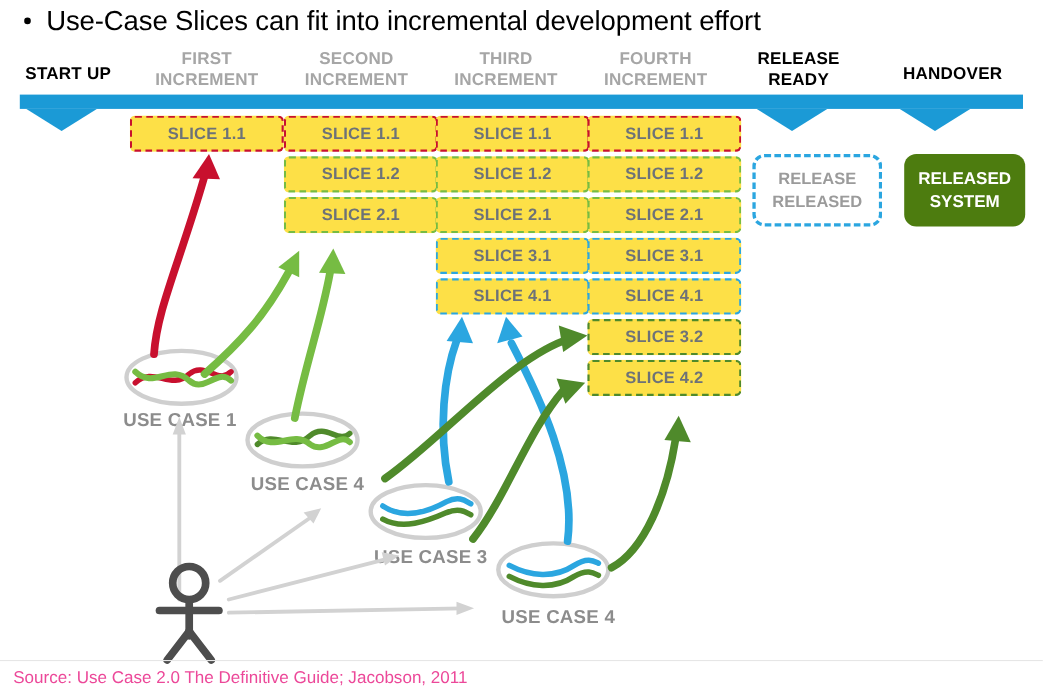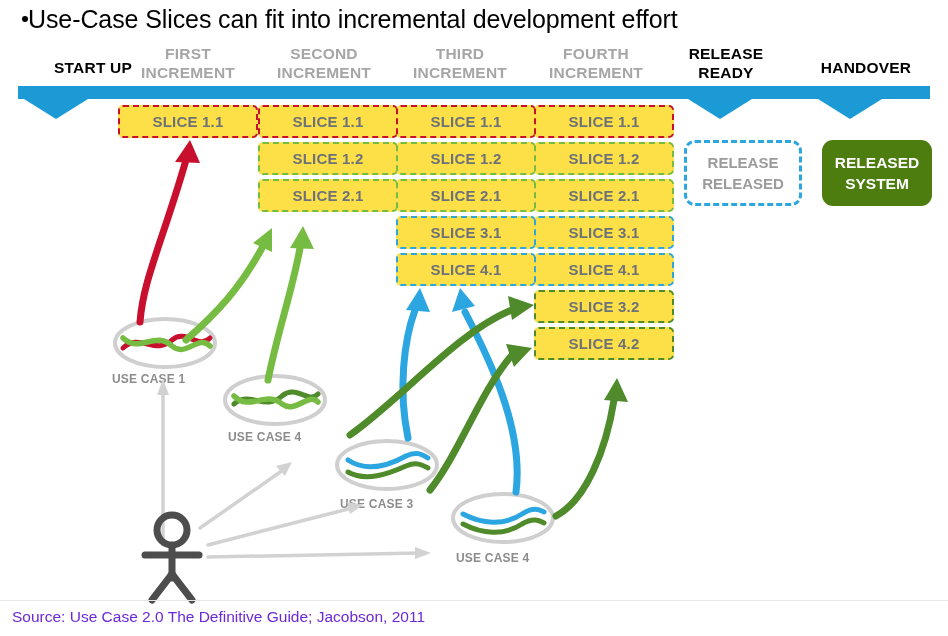--- a/index.html
+++ b/index.html
@@ -11,21 +11,21 @@
     position: relative;
     font-family: "Liberation Sans", sans-serif;
     overflow: hidden;
   }
   #stage { position: absolute; inset: 0; }
 
   
   .title-row {
     position: absolute;
     left: 14px; top: 2px; right: 10px; height: 34px;
-    display: flex; align-items: center; gap: 0;
+    display: flex; align-items: center; gap: 14px;
   }
   .bullet-dot {
     width: 6px; height: 6px; border-radius: 50%;
     background: #000; flex: 0 0 auto; margin-left: 8px;
   }
   .title-text {
     font-size: 25px; color: #000; white-space: nowrap;
     letter-spacing: -0.1px;
   }
 
@@ -94,29 +94,29 @@
     display: flex; flex-direction: column;
     align-items: center; justify-content: center;
     font-size: 15.5px; font-weight: bold; color: #fff;
     line-height: 21px; box-sizing: border-box;
   }
   .rc-line, .rs-line { display: block; text-align: center; }
 
   
   .uc-label {
     position: absolute;
-    font-size: 12px; font-weight: bold; color: #8c8c8c;
+    font-size: 17px; font-weight: bold; color: #8c8c8c;
     white-space: nowrap; letter-spacing: .2px;
   }
 
   
   #source-note {
     position: absolute;
     left: 12px; top: 608px;
-    font-size: 15.5px; color: #6d28d9;
+    font-size: 15.5px; color: #ec4899;
   }
   #footer-rule {
     position: absolute;
     left: 0; top: 600px; width: 948px; height: 1px;
     background: #e6e6e6;
   }
   svg.overlay {
     position: absolute; left: 0; top: 0;
     width: 948px; height: 636px;
     pointer-events: none;
@@ -125,21 +125,21 @@
 </head>
 <body>
 
 <div id="stage">
 
   <div class="title-row">
     <span class="bullet-dot"></span>
     <span class="title-text">Use-Case Slices can fit into incremental development effort</span>
   </div>
 
-  <div class="phase dark" style="left:24px;  top:58px;  width:108px;text-align:right;">
+  <div class="phase dark" style="left:8px;  top:58px;  width:108px;">
     <span class="l1">START UP</span>
     <span class="l2"></span>
   </div>
   <div class="phase muted" style="left:112px; top:44px; width:152px;">
     <span class="l1">FIRST</span>
     <span class="l2">INCREMENT</span>
   </div>
   <div class="phase muted" style="left:248px; top:44px; width:152px;">
     <span class="l1">SECOND</span>
     <span class="l2">INCREMENT</span>

